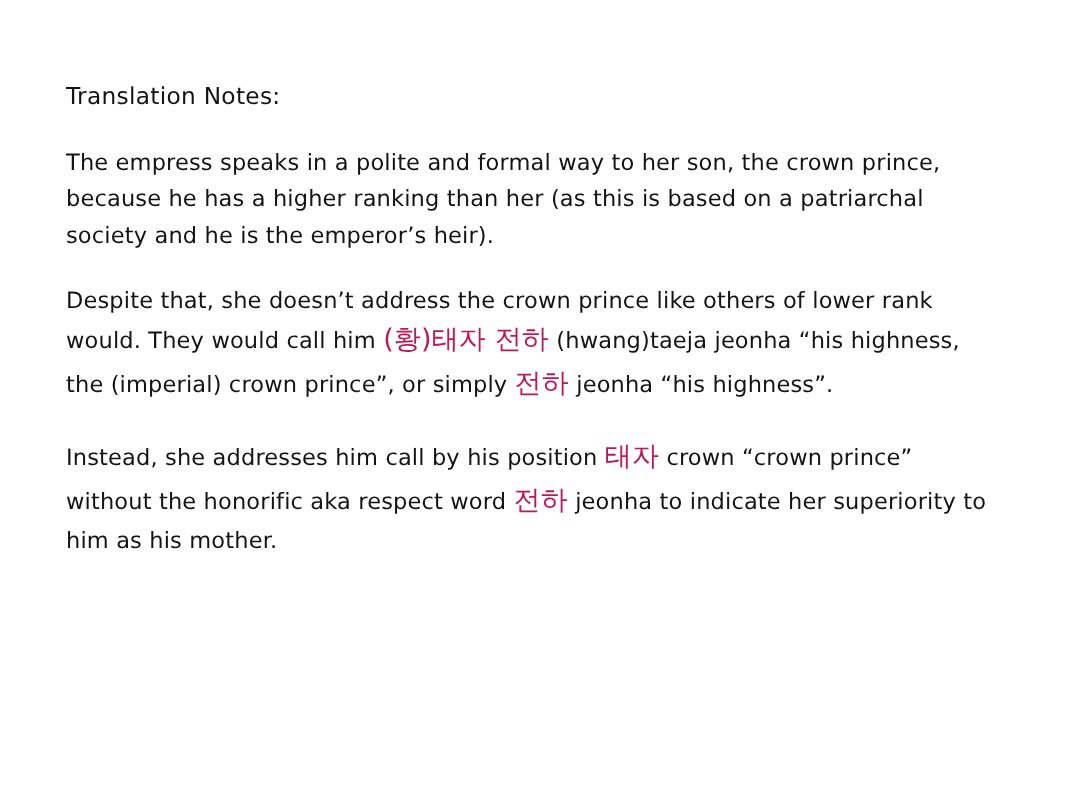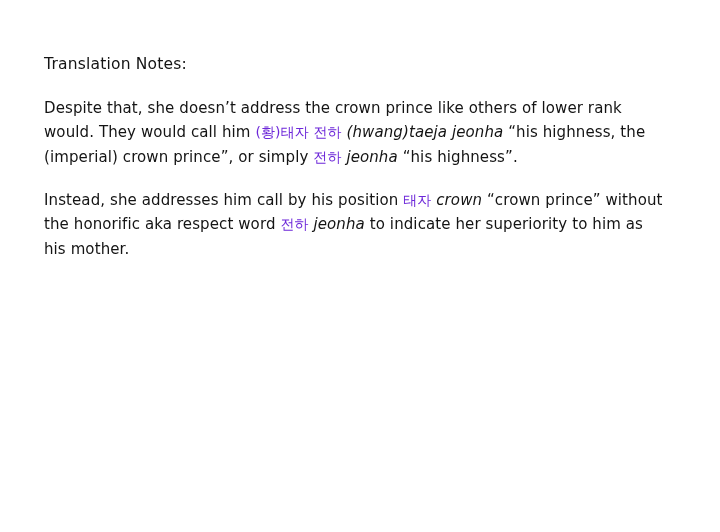--- a/index.html
+++ b/index.html
@@ -35,29 +35,29 @@
     letter-spacing: 0.1px;
     margin: 0 0 19px 0;
     color: #141414;
     max-width: 625px;
   }
   .para:last-child {
     margin-bottom: 0;
   }
   .kr {
     font-family: "DejaVu Sans", sans-serif;
-    font-size: 14px;
-    color: #6d28d9;
+    font-size: 18px;
+    color: #be185d;
   }
   .rom {
-    font-style: italic;
   }
 </style>
 </head>
 <body>
 
 <div class="page">
   <div class="notes-title">Translation Notes:</div>
   <div id="paragraphs">
+      <div class="para"><span>The empress speaks in a polite and formal way to her son, the crown prince, because he has a higher ranking than her (as this is based on a patriarchal society and he is the emperor’s heir).</span></div>
       <div class="para"><span>Despite that, she doesn’t address the crown prince like others of lower rank would. They would call him </span><span class="kr">(황)태자 전하</span><span> </span><span class="rom">(hwang)taeja jeonha</span><span> “his highness, the (imperial) crown prince”, or simply </span><span class="kr">전하</span><span> </span><span class="rom">jeonha</span><span> “his highness”.</span></div>
       <div class="para"><span>Instead, she addresses him call by his position </span><span class="kr">태자</span><span> </span><span class="rom">crown</span><span> “crown prince” without the honorific aka respect word </span><span class="kr">전하</span><span> </span><span class="rom">jeonha</span><span> to indicate her superiority to him as his mother.</span></div>
     </div>
 </div>
 
 </body></html>

